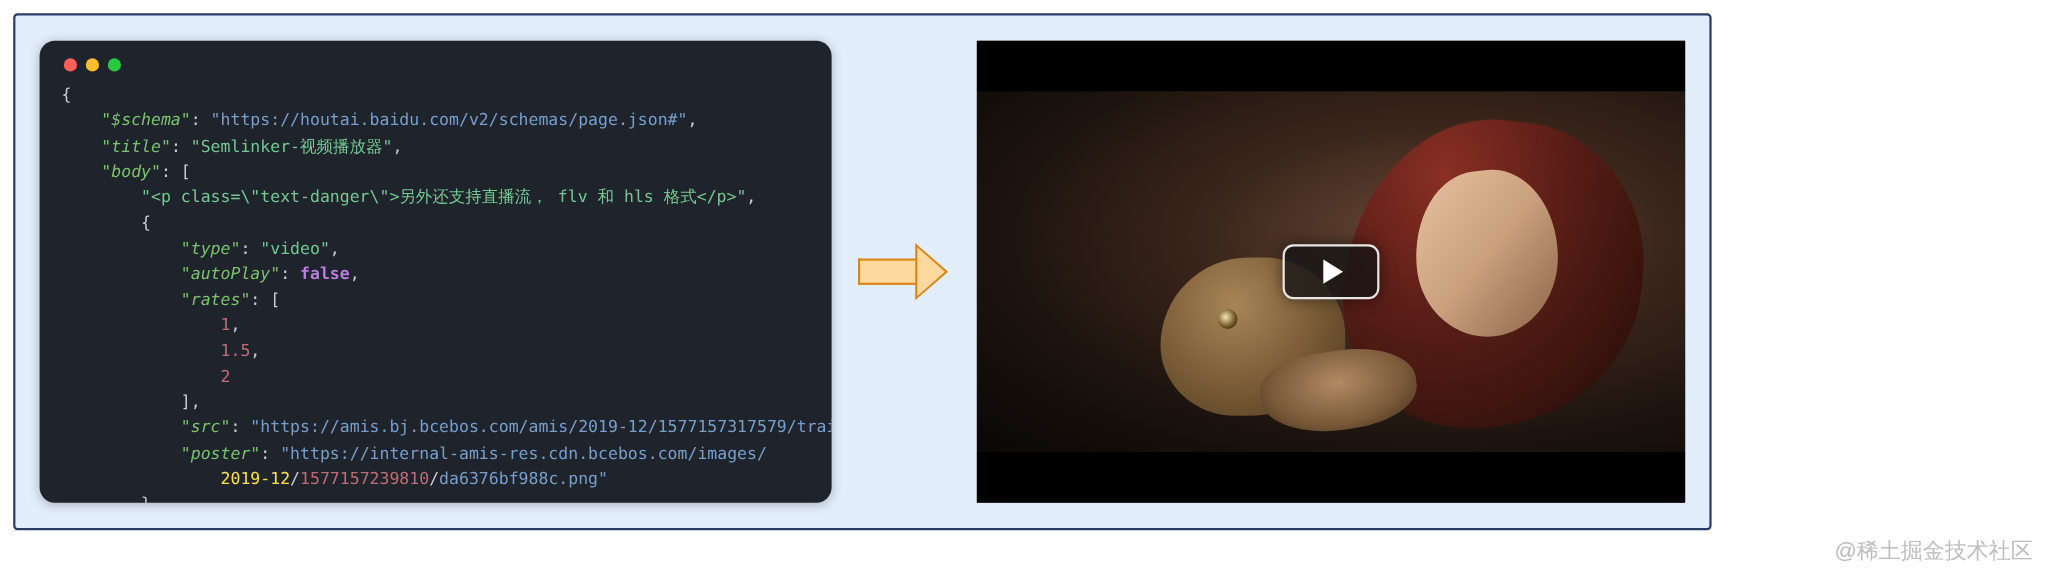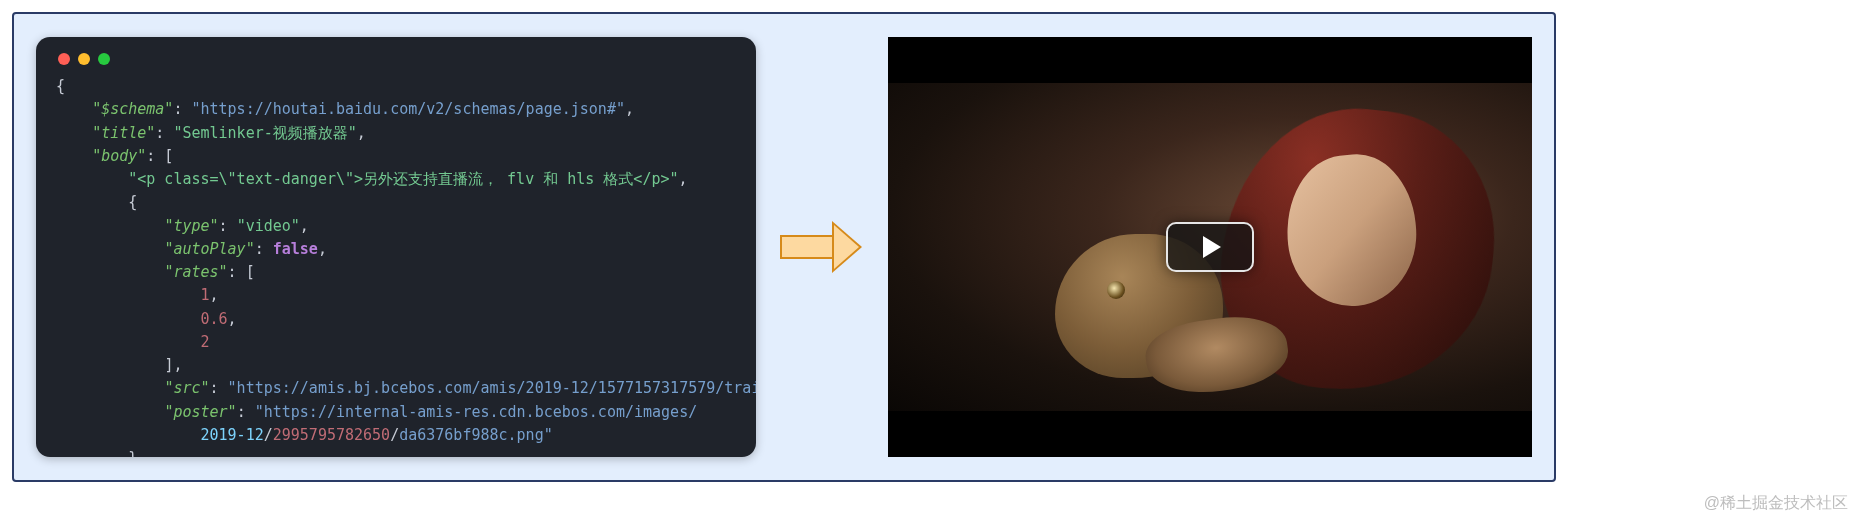--- a/index.html
+++ b/index.html
@@ -38,21 +38,21 @@
   .dot.r { background: #ff5f56; }
   .dot.y { background: #ffbd2e; }
   .dot.g { background: #27c93f; }
   .code pre { white-space: pre; font-family: inherit; }
   .punc { color: #c7ccd6; }
   .key { color: #7bc36e; font-style: italic; }
   .str { color: #73c991; }
   .strpath { color: #769fcd; }
   .kw { color: #b77fdb; font-weight: bold; }
   .num { color: #c06c75; }
-  .tag { color: #7dd3fc; }
+  .tag { color: #fde047; }
 
   .arrow-wrap {
     flex: 0 0 auto;
     margin: 0 24px;
     display: flex; align-items: center; justify-content: center;
   }
   .arrow {
     width: 84px; height: 52px;
     position: relative;
   }
@@ -158,21 +158,21 @@
     width: 0; height: 0;
     border-top: 11px solid transparent;
     border-bottom: 11px solid transparent;
     border-left: 18px solid #fff;
     margin-left: 4px;
   }
   .watermark {
     position: absolute;
     right: 16px; bottom: 6px;
     font-family: -apple-system, "PingFang SC", "Microsoft YaHei", sans-serif;
-    font-size: 16px;
+    font-size: 20px;
     color: #bdbdbd;
   }
 </style>
 </head>
 <body>
 
 <div class="frame">
 
   <div class="code-panel">
     <div class="traffic">
@@ -184,26 +184,26 @@
 <pre><span class="punc">{</span>
     <span class="key">"$schema"</span><span class="punc">: </span><span class="strpath">"https://houtai.baidu.com/v2/schemas/page.json#"</span><span class="punc">,</span>
     <span class="key">"title"</span><span class="punc">: </span><span class="str">"Semlinker-视频播放器"</span><span class="punc">,</span>
     <span class="key">"body"</span><span class="punc">: [</span>
         <span class="str">"&lt;p class=\"text-danger\"&gt;另外还支持直播流， flv 和 hls 格式&lt;/p&gt;"</span><span class="punc">,</span>
         <span class="punc">{</span>
             <span class="key">"type"</span><span class="punc">: </span><span class="str">"video"</span><span class="punc">,</span>
             <span class="key">"autoPlay"</span><span class="punc">: </span><span class="kw">false</span><span class="punc">,</span>
             <span class="key">"rates"</span><span class="punc">: [</span>
                 <span class="num">1</span><span class="punc">,</span>
-                <span class="num">0.6</span><span class="punc">,</span>
+                <span class="num">1.5</span><span class="punc">,</span>
                 <span class="num">2</span>
             <span class="punc">],</span>
             <span class="key">"src"</span><span class="punc">: </span><span class="strpath">"https://amis.bj.bcebos.com/amis/2019-12/1577157317579/trailer_hd.mp4"</span>
             <span class="key">"poster"</span><span class="punc">: </span><span class="strpath">"https://internal-amis-res.cdn.bcebos.com/images/</span>
-                <span class="tag">2019-12</span><span class="punc">/</span><span class="num">2995795782650</span><span class="punc">/</span><span class="strpath">da6376bf988c.png"</span>
+                <span class="tag">2019-12</span><span class="punc">/</span><span class="num">1577157239810</span><span class="punc">/</span><span class="strpath">da6376bf988c.png"</span>
         <span class="punc">}</span>
     
 </pre>
     </div>
   </div>
 
   <div class="arrow-wrap">
     <div class="arrow">
       <div class="shaft"></div>
       <div class="head"></div>

